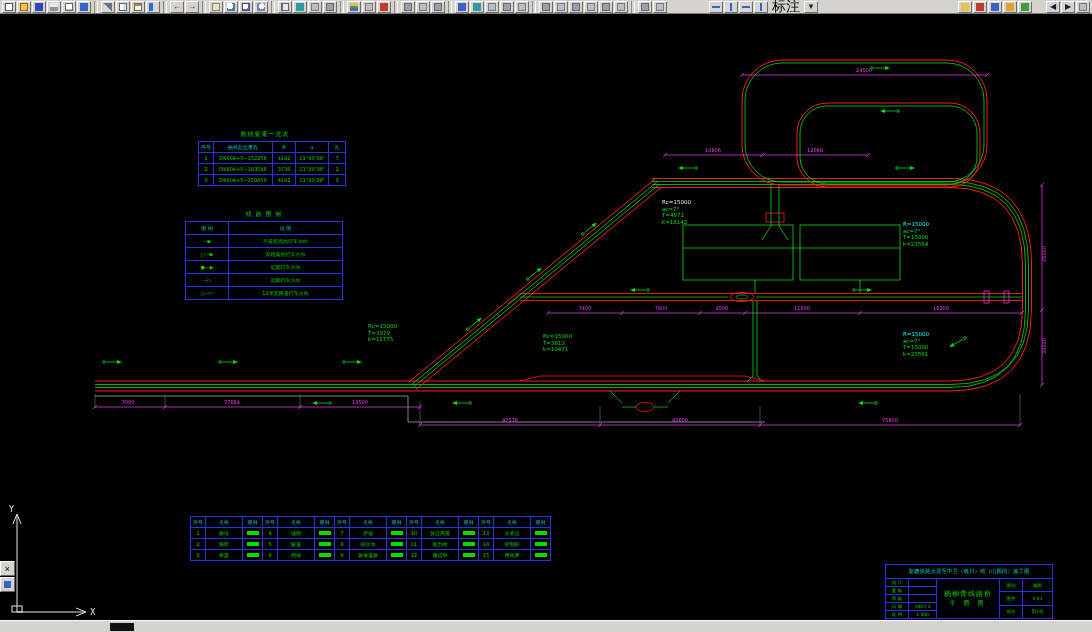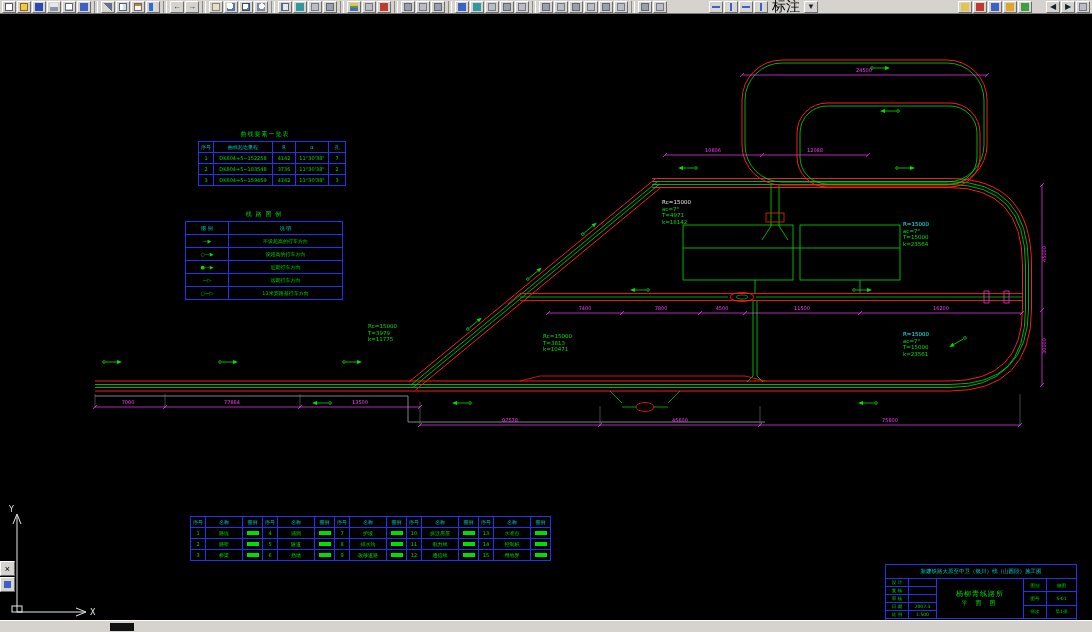--- a/index.html
+++ b/index.html
@@ -55,21 +55,21 @@
   #curveTable td:nth-child(3){width:20px}
   #curveTable td:nth-child(4){width:30px}
   #curveTable td:nth-child(5){width:14px}
   #legendTable td:first-child{width:40px}
   #legendTable td{height:12px}
   #symbolTable td:nth-child(3n+1){width:12px}
   #symbolTable td:nth-child(3n+2){width:34px}
   #symbolTable td:nth-child(3n){width:17px}
   .greenblk{width:12px;height:4px;background:#00dd00;margin:0 auto;}
   
-  .titleblock{position:absolute;left:885px;top:550px;width:192px;height:66px;border:1px solid #2233ee;
+  .titleblock{position:absolute;left:885px;top:550px;width:168px;height:66px;border:1px solid #2233ee;
     box-sizing:border-box;background:#000;}
   .tb-top{height:13px;border-bottom:1px solid #2233ee;color:#00c8c8;font-size:5.5px;
     display:flex;align-items:center;justify-content:center;white-space:nowrap;overflow:hidden;}
   .tb-mid{display:flex;height:39px;border-bottom:1px solid #2233ee;}
   .tb-left{width:50px;border-right:1px solid #2233ee;display:flex;flex-direction:column;}
   .tbrow{flex:1;display:flex;border-bottom:1px solid #2233ee;font-size:4.5px;color:#00dd00;align-items:center;overflow:hidden;}
   .tbrow:last-child{border-bottom:none;}
   .tbl1{width:22px;border-right:1px solid #2233ee;text-align:center;align-self:stretch;display:flex;align-items:center;justify-content:center;}
   .tbl2{flex:1;text-align:center;}
   .tb-center{flex:1;display:flex;flex-direction:column;align-items:center;justify-content:center;color:#00dd00;overflow:hidden;}

